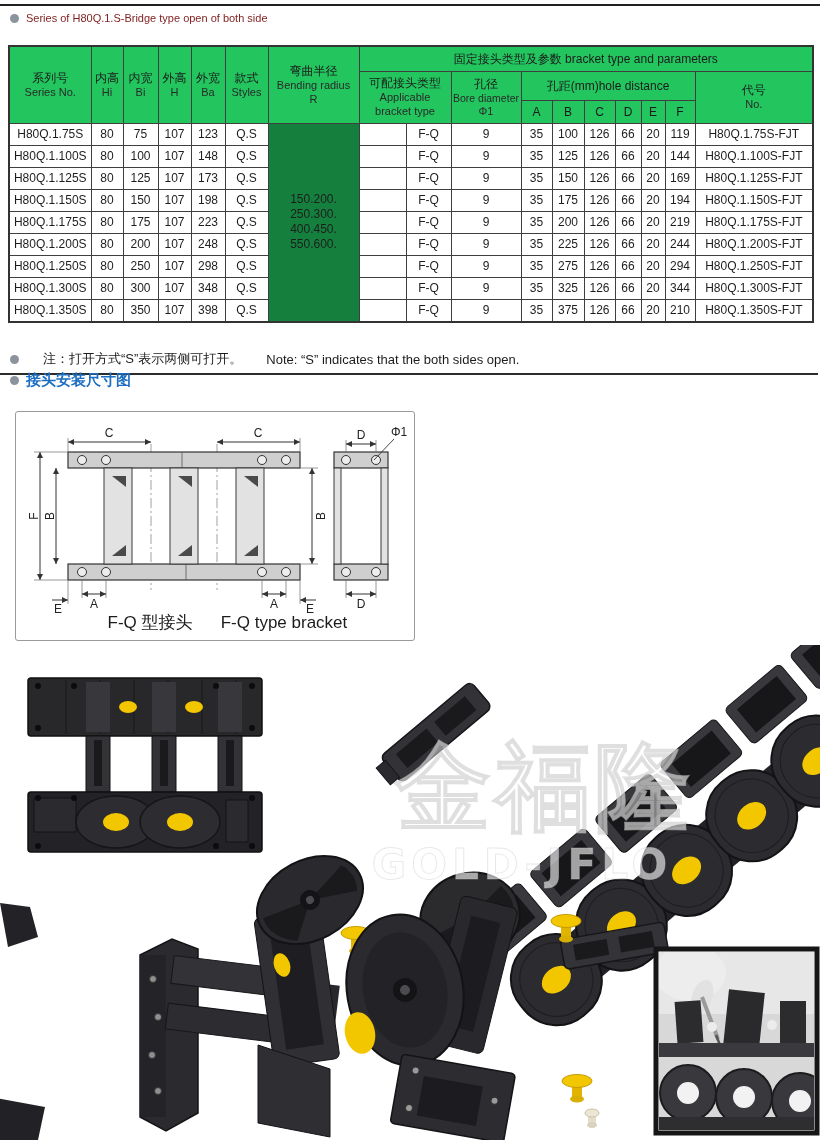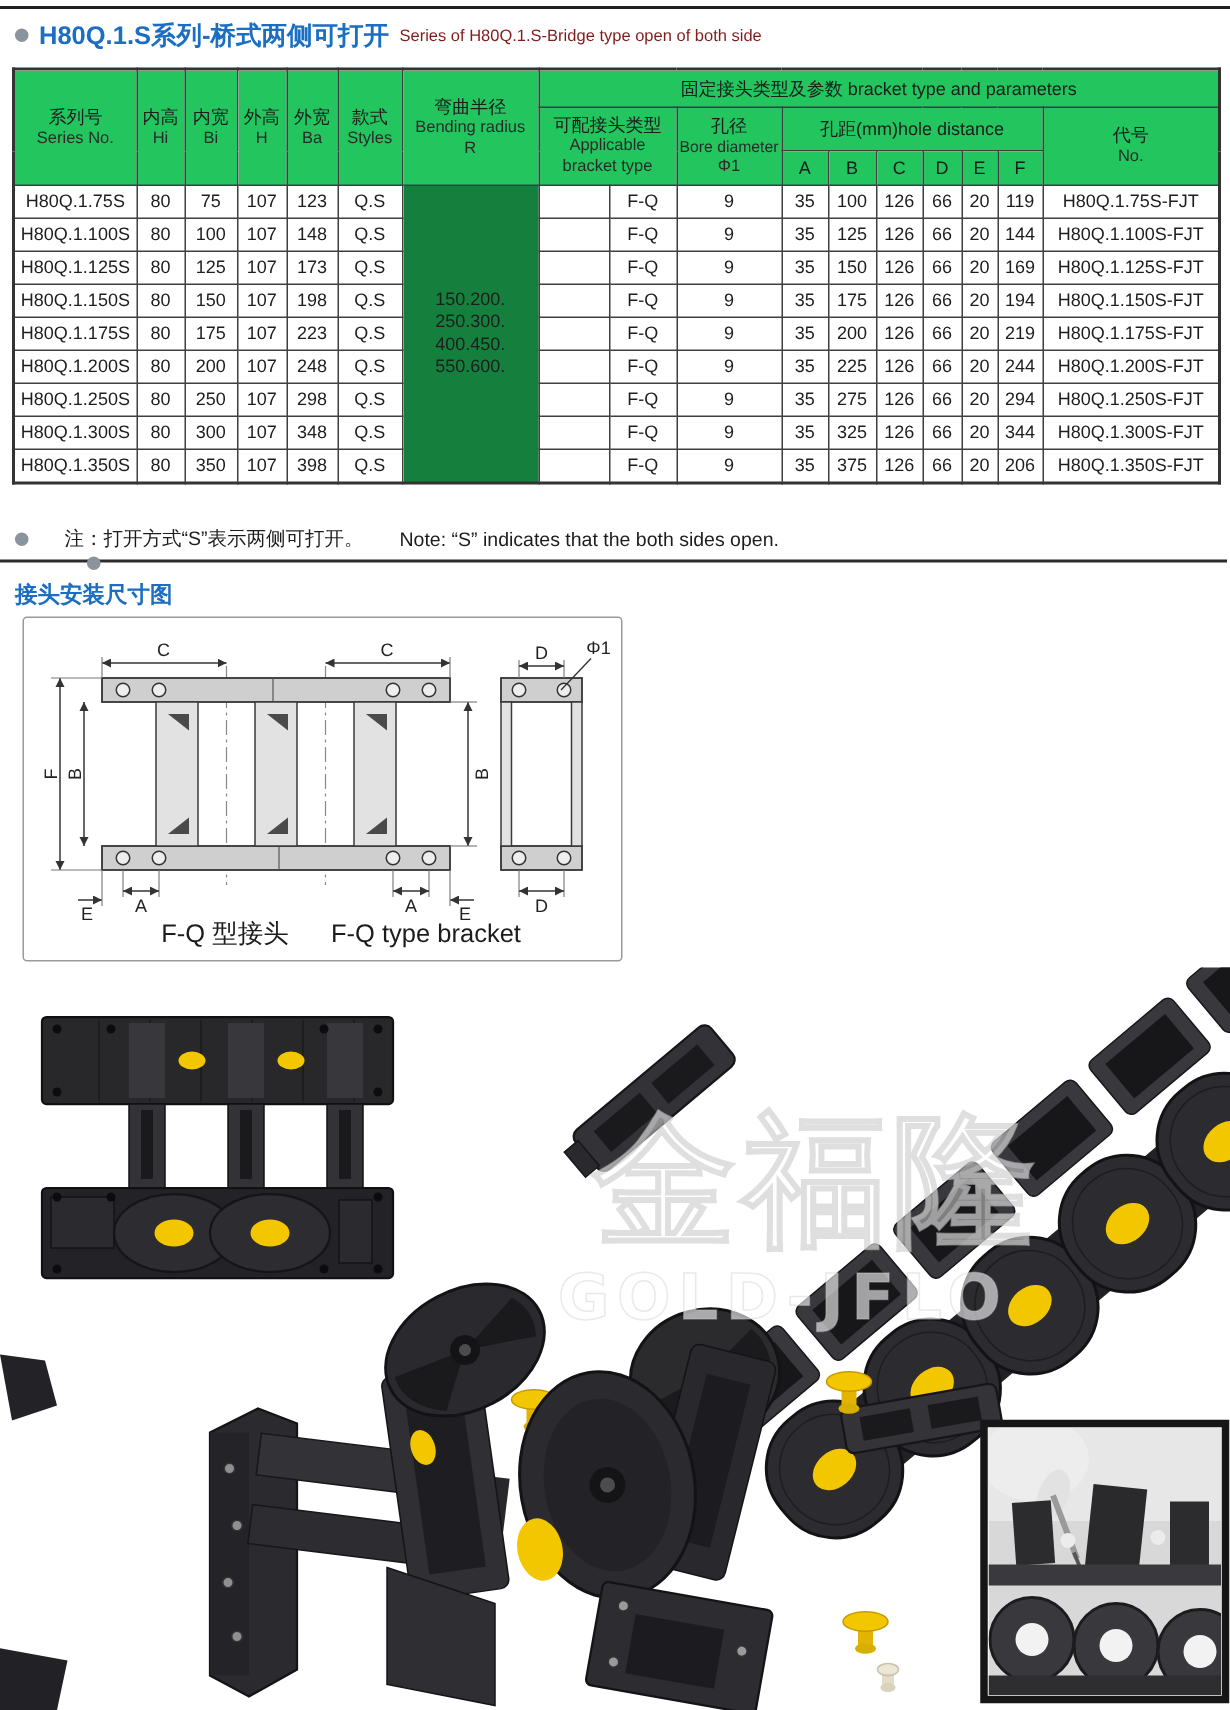--- a/index.html
+++ b/index.html
@@ -7,21 +7,21 @@
        font-family:"Liberation Sans","DejaVu Sans",sans-serif;color:#1d1d1d;}
   .abs{position:absolute;}
   .top-rule{top:4px;left:0;width:820px;height:2px;background:#202020;}
   .row-flex{display:flex;align-items:center;gap:7px;white-space:nowrap;}
   .bullet{width:9px;height:9px;border-radius:50%;background:#8b939c;flex:0 0 auto;}
   .title-row{top:12px;left:10px;}
   .title-cn{color:#1b6ec2;font-weight:bold;font-size:17px;}
   .title-en{color:#7f1d1d;font-size:11px;}
   .note-row{top:350px;left:10px;font-size:13px;color:#1c1c1c;gap:24px;}
   .divider{top:373px;left:0;width:818px;height:2px;background:#2c2c2c;}
-  .section-row{top:371px;left:10px;flex-direction:column;}
+  .section-row{top:371px;left:10px;}
   .section-cn{color:#1b6ec2;font-weight:bold;font-size:15px;}
   .section-en{color:#9aa1a9;font-size:15px;}
   
   table.spec{position:absolute;top:45px;left:8px;width:804px;border-collapse:collapse;
              table-layout:fixed;border:2px solid #333;}
   table.spec th,table.spec td{border:1px solid #3f3f3f;text-align:center;vertical-align:middle;
              padding:0;font-size:12px;line-height:1.25;white-space:nowrap;overflow:hidden;}
   table.spec thead th{background:#22c55e;font-weight:normal;color:#1c1c1c;}
   .hra th{height:24px;}
   .hrb th{height:28px;}
@@ -35,21 +35,20 @@
                border-radius:3px;background:#fff;}
   .photos{top:645px;left:0;width:664px;height:495px;}
 </style>
 </head>
 <body>
 
 <div class="abs top-rule"></div>
 
 <div class="abs row-flex title-row">
   <span class="bullet"></span>
-  <span class="title-cn">H80Q.1.S系列-桥式两侧可打开</span>
   <span class="title-en">Series of H80Q.1.S-Bridge type open of both side</span>
 </div>
 
 <table class="spec">
   <colgroup>
     <col style="width:82px">
       <col style="width:32px">
       <col style="width:35px">
       <col style="width:33px">
     <col style="width:34px">
@@ -251,21 +250,21 @@
         <td>398</td>
         <td>Q.S</td>
         <td></td>
         <td>F-Q</td>
         <td>9</td>
         <td>35</td>
         <td>375</td>
         <td>126</td>
         <td>66</td>
         <td>20</td>
-        <td>206</td>
+        <td>210</td>
         <td>H80Q.1.350S-FJT</td>
       </tr>
   </tbody>
 </table>
 
 <div class="abs row-flex note-row">
   <span class="bullet"></span>
   <span>注：打开方式“S”表示两侧可打开。</span>
   <span>Note: “S” indicates that the both sides open.</span>
 </div>

